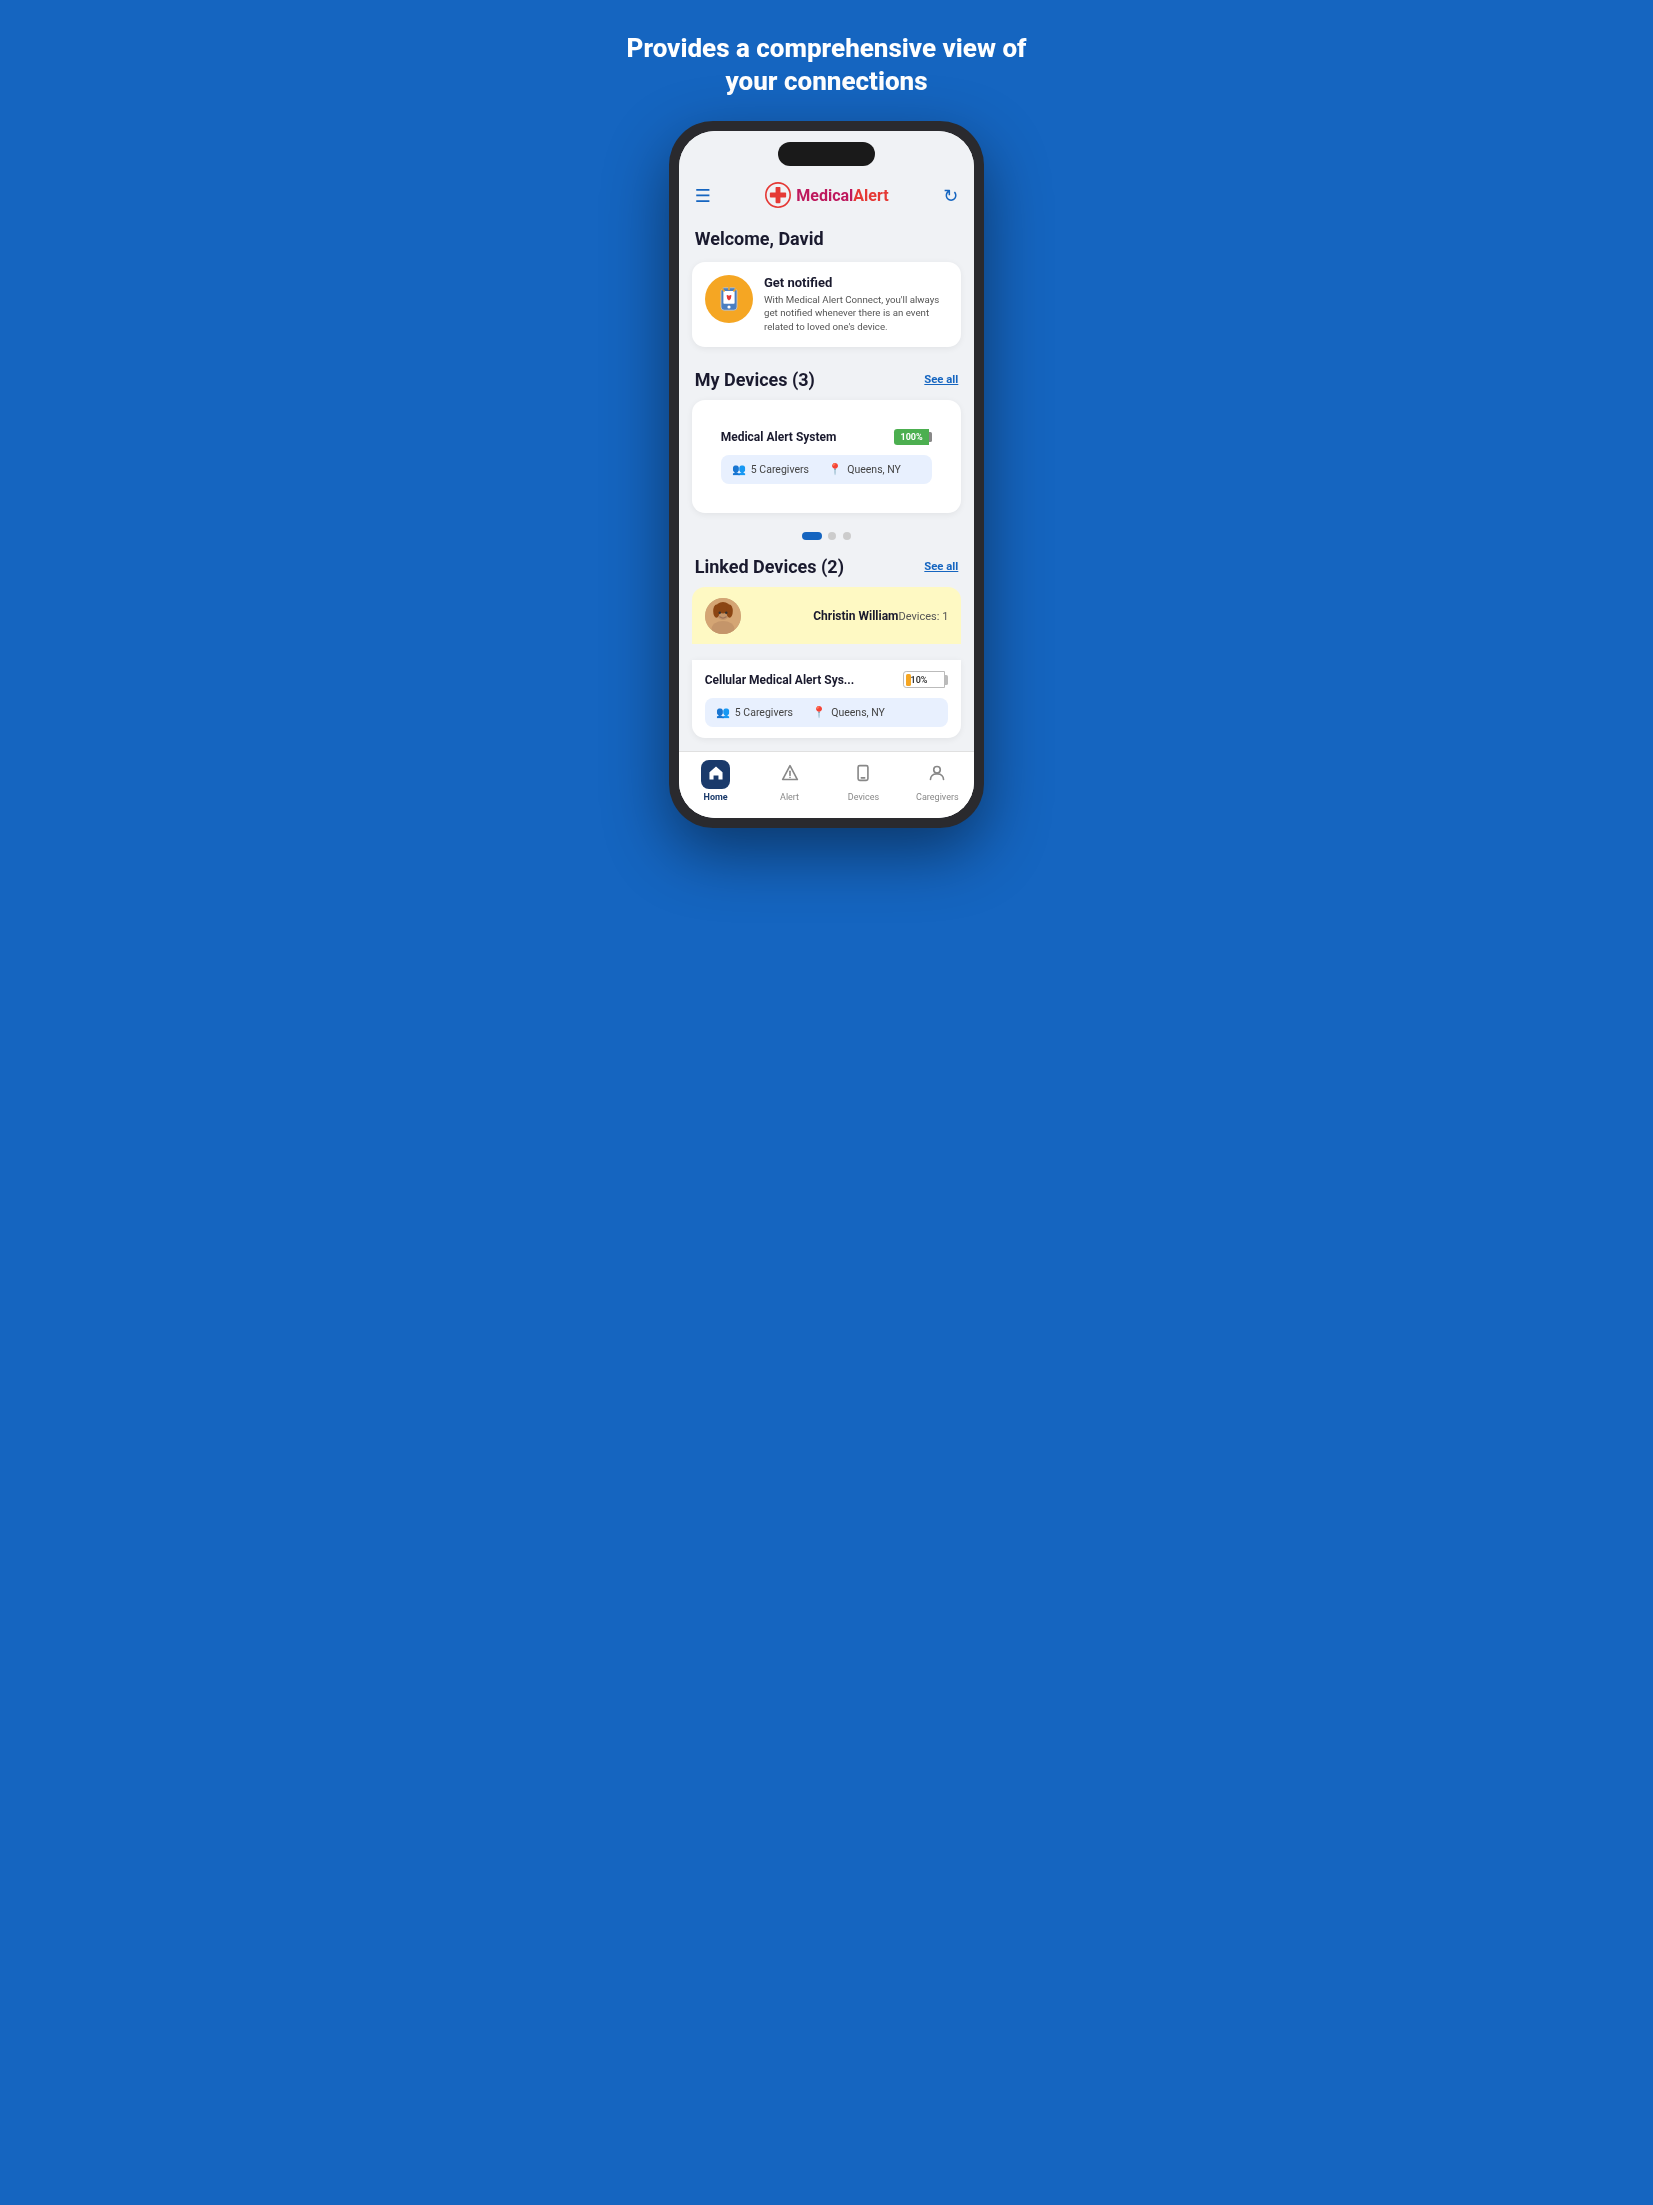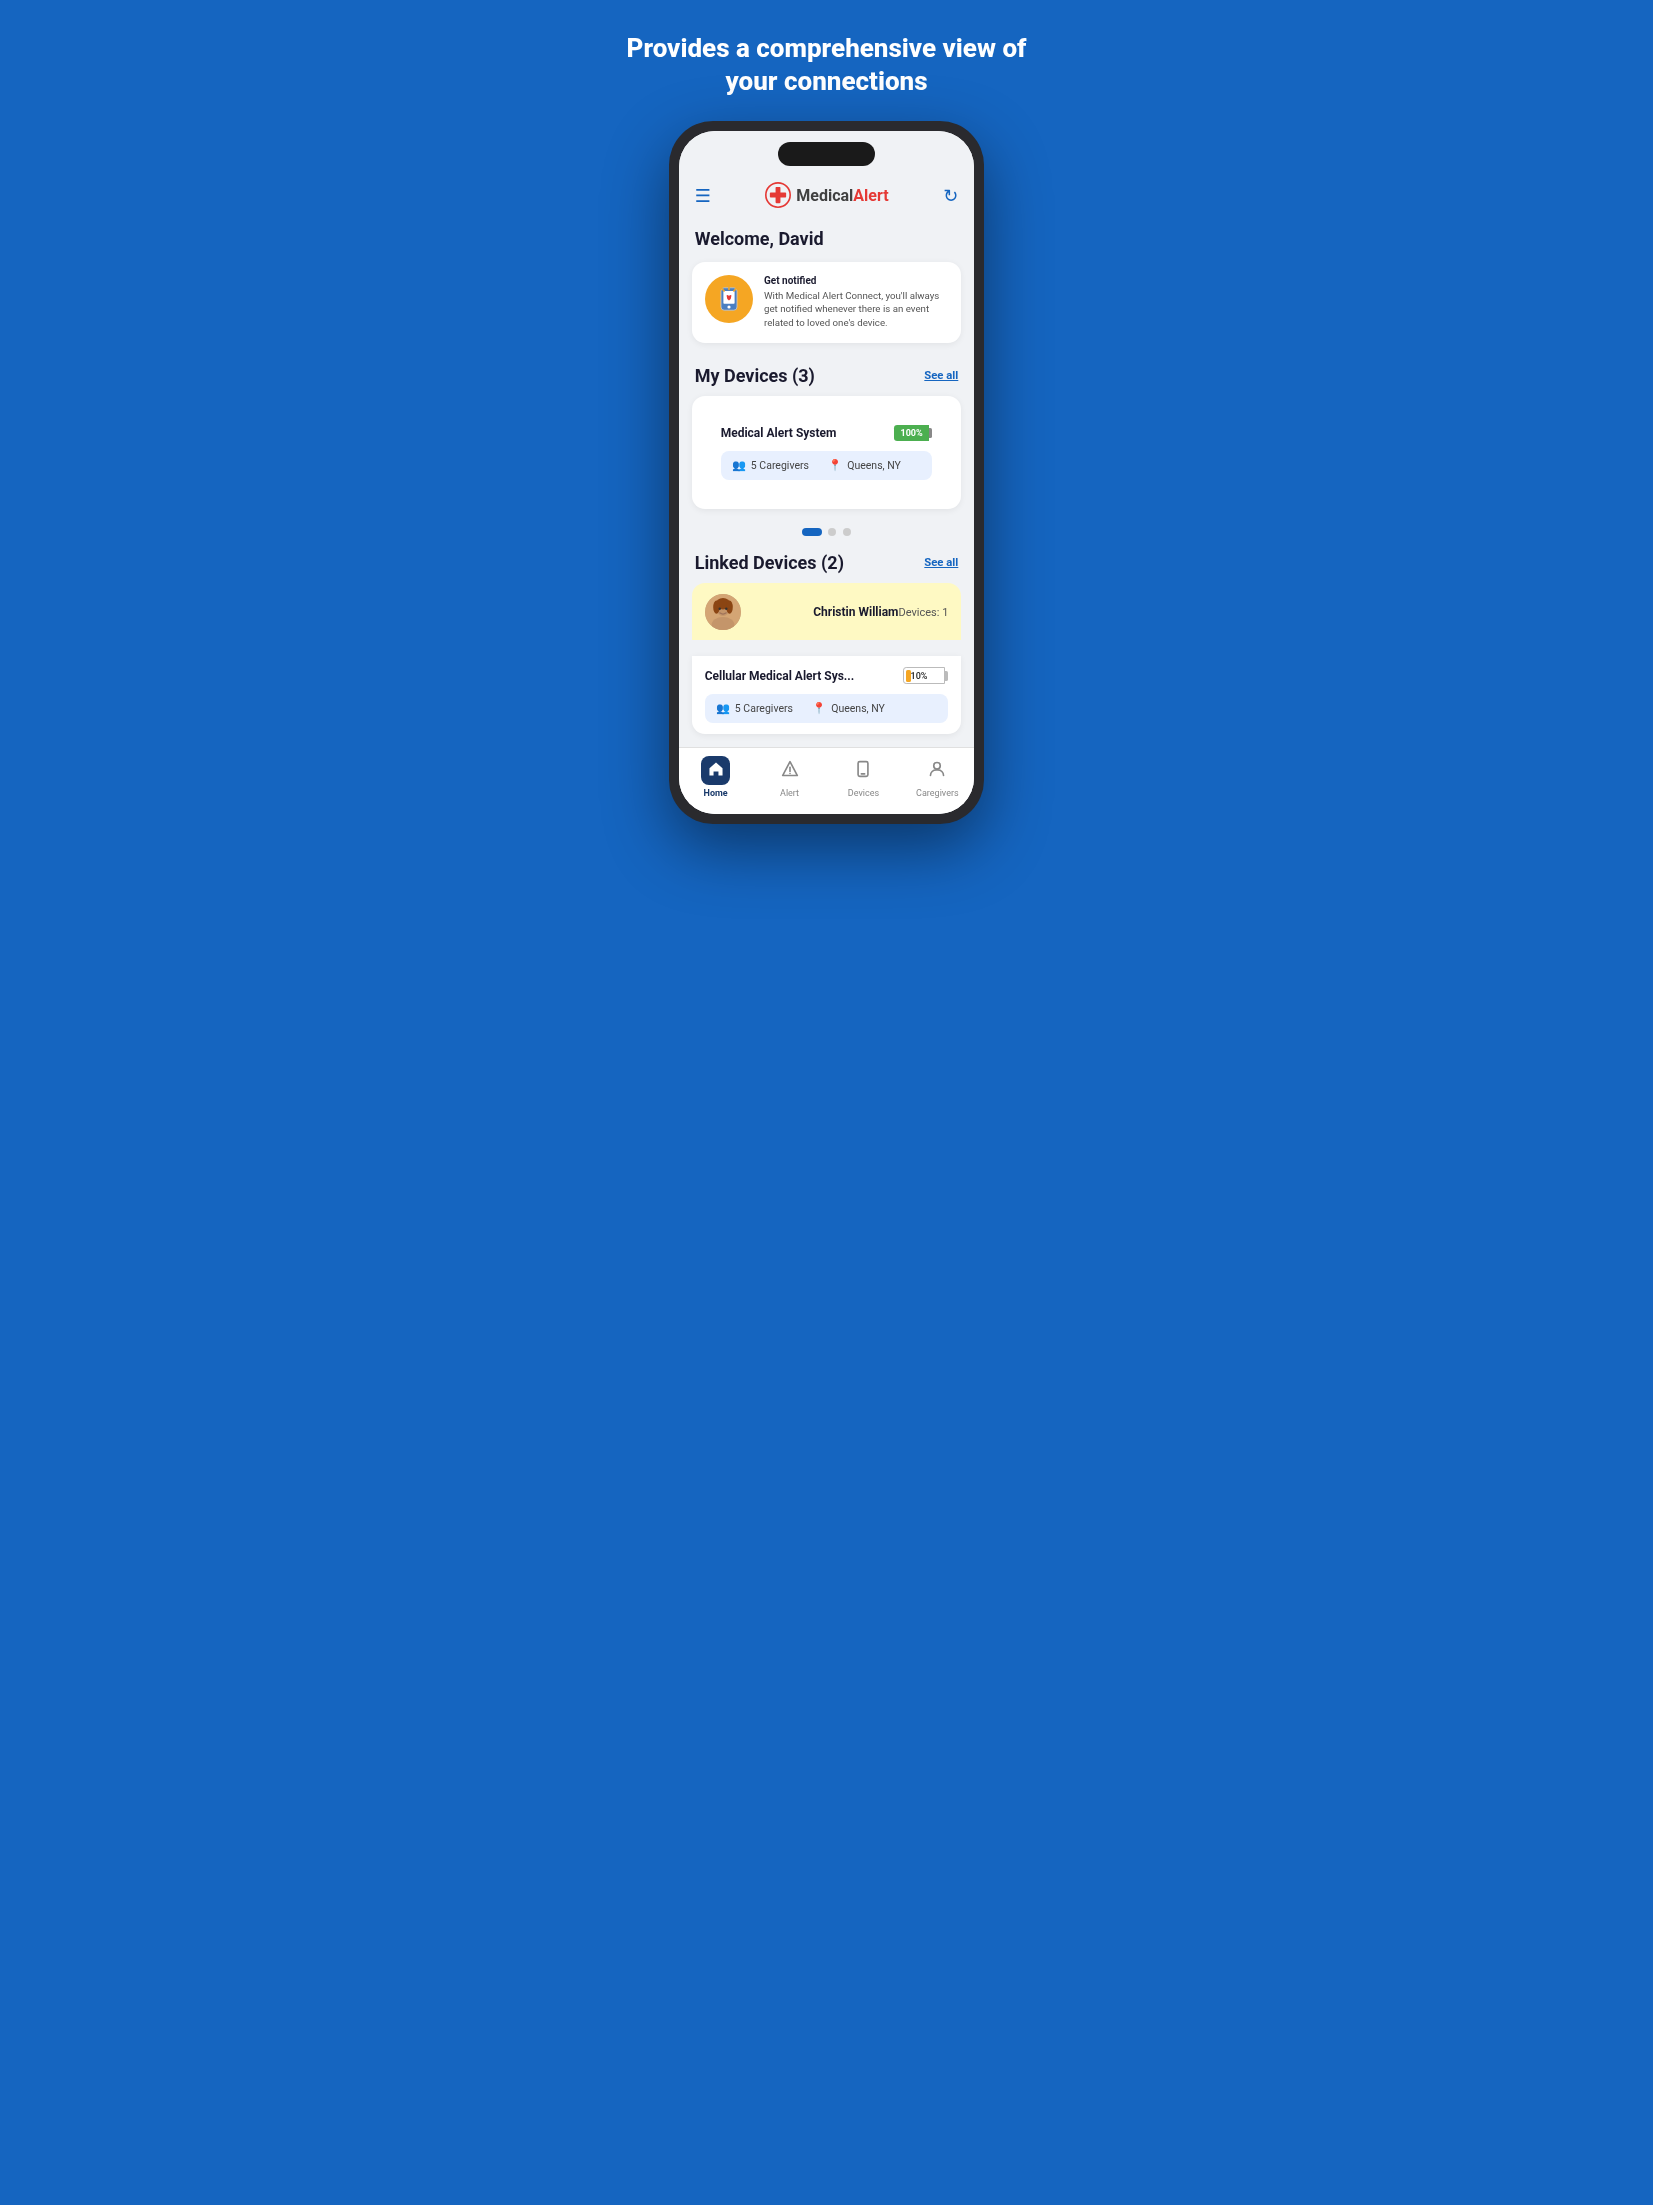--- a/index.html
+++ b/index.html
@@ -134,21 +134,21 @@
       border-radius: 50%;
       display: flex;
       align-items: center;
       justify-content: center;
       flex-shrink: 0;
     }
 
     .notification-content {}
 
     .notification-title {
-      font-size: 10px;
+      font-size: 13px;
       font-weight: 700;
       color: #1a1a2e;
       margin-bottom: 3.2px;
     }
 
     .notification-body {
       font-size: 9.7px;
       color: #555;
       line-height: 1.4;
     }
@@ -427,21 +427,21 @@
         <span class="hamburger-icon">☰</span>
 
         <div class="logo-area">
 
           <svg class="logo-cross" viewBox="0 0 32 32" fill="none" xmlns="http://www.w3.org/2000/svg">
             <circle cx="16" cy="16" r="15" stroke="#e53935" stroke-width="2" fill="none"></circle>
             <rect x="13" y="6" width="6" height="20" fill="#e53935" rx="1"></rect>
             <rect x="6" y="13" width="20" height="6" fill="#e53935" rx="1"></rect>
           </svg>
           <span>
-            <span class="logo-medical" style="font-size:16px;font-weight:700;color:#404040;">Medical</span><span class="logo-alert" style="font-size:16px;font-weight:700;color:#e53935;">Alert</span>
+            <span class="logo-medical" style="font-size:16px;font-weight:700;color:#be185d;">Medical</span><span class="logo-alert" style="font-size:16px;font-weight:700;color:#e53935;">Alert</span>
           </span>
         </div>
 
         <span class="refresh-icon">↻</span>
       </div>
 
       <div class="welcome-section">
         <span class="welcome-text">Welcome, David</span>
       </div>
 

